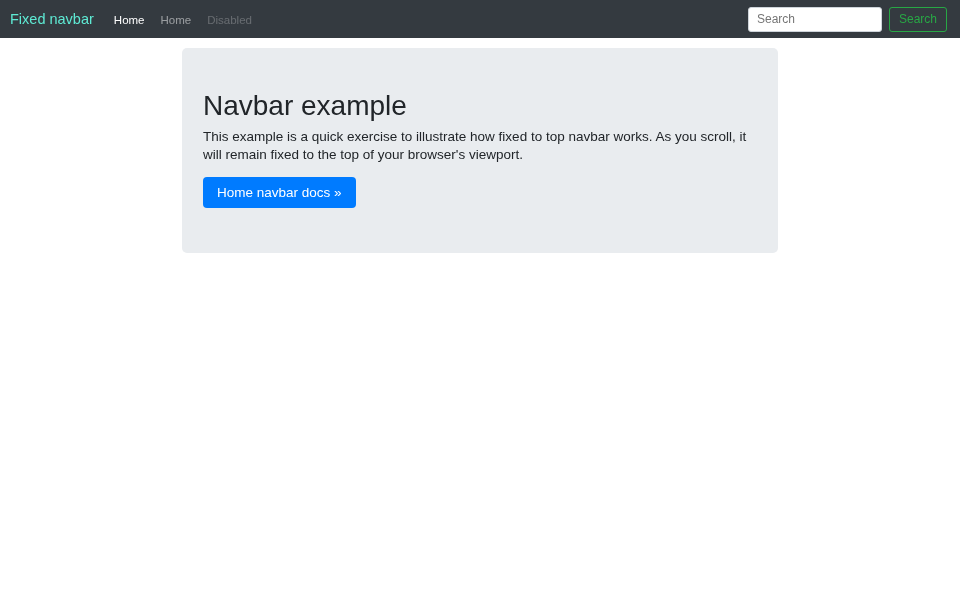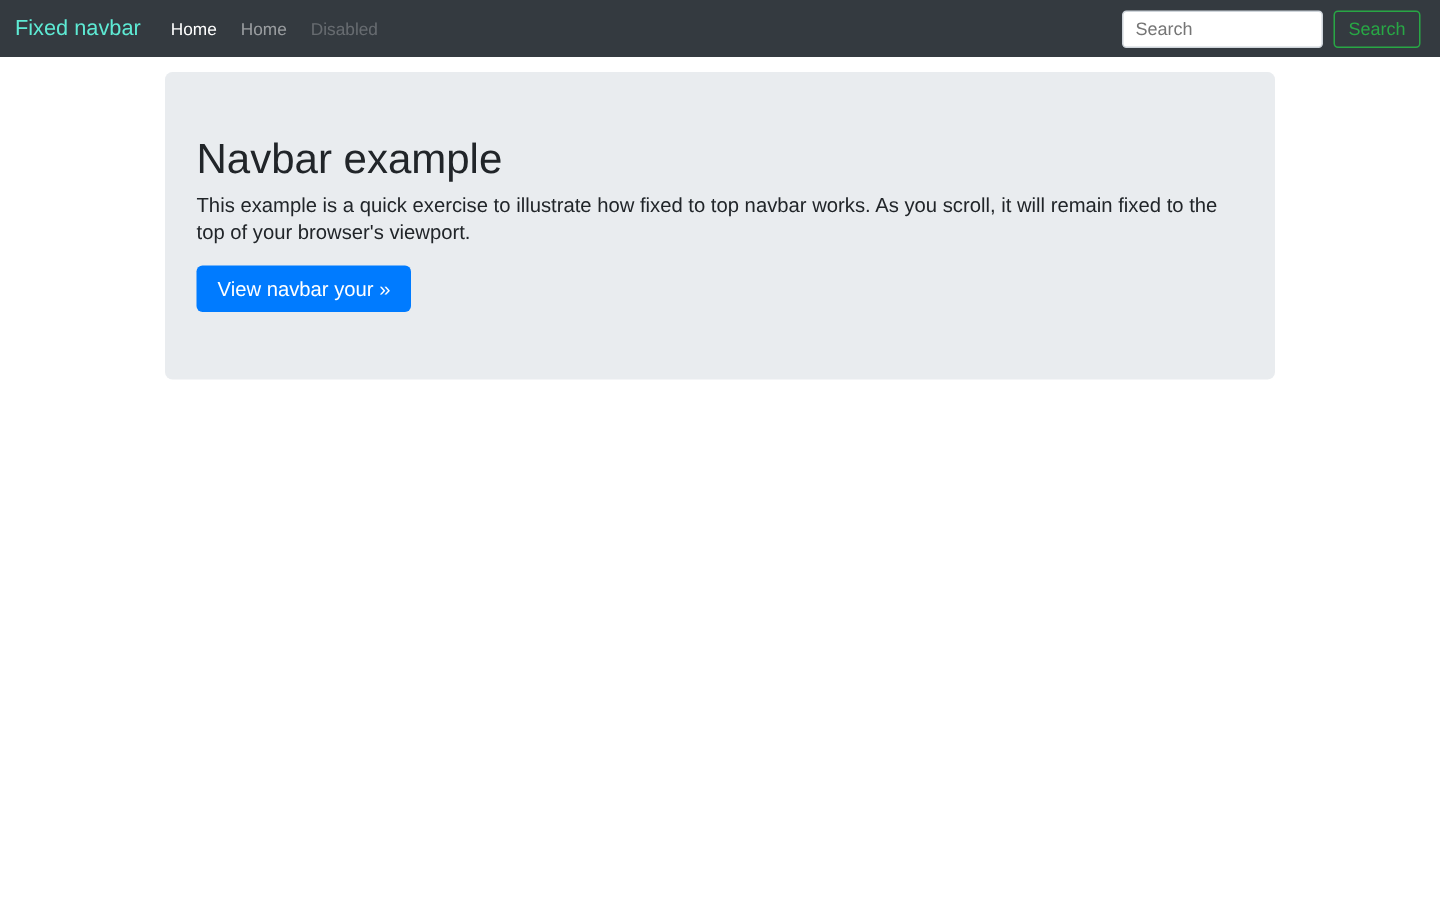--- a/index.html
+++ b/index.html
@@ -84,21 +84,21 @@
     font-family: "Liberation Sans", "DejaVu Sans", sans-serif;
     font-size: 12px;
     cursor: pointer;
   }
 
   
   .main {
     padding-top: 48px; 
   }
   .jumbotron {
-    width: 740px;
+    width: 596px;
     height: 205px;
     margin: 0 auto;
     background: #e9ecef;
     border-radius: 5px;
     box-sizing: border-box;
     padding: 42px 21px;
   }
   .jumbotron h1 {
     margin: 0 0 6px 0;
     font-size: 28px;
@@ -147,15 +147,15 @@
   <form class="search-form">
     <input class="search-input" type="text" placeholder="Search" style="">
     <button class="btn-outline-success" type="submit">Search</button>
   </form>
 </nav>
 
 <main class="main">
   <section class="jumbotron">
     <h1>Navbar example</h1>
     <p class="lead">This example is a quick exercise to illustrate how fixed to top navbar works. As you scroll, it will remain fixed to the top of your browser's viewport.</p>
-    <a class="btn-primary">View navbar your »</a>
+    <a class="btn-primary">Home navbar docs »</a>
   </section>
 </main>
 
 </body></html>

